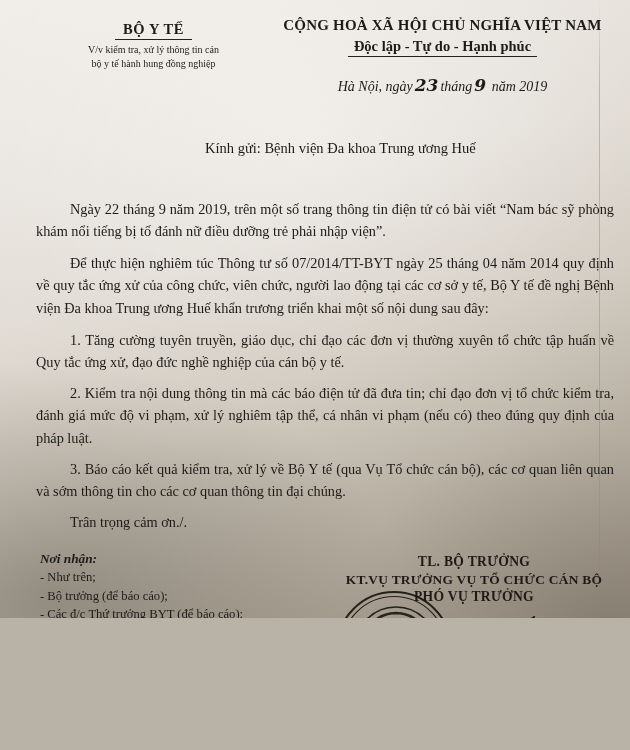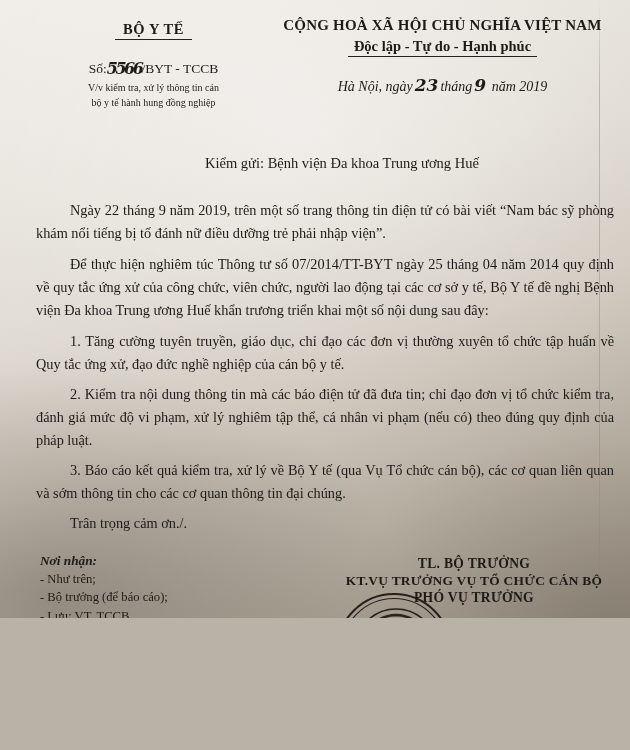--- a/index.html
+++ b/index.html
@@ -142,21 +142,21 @@
     margin: 44px 0 0 0;
     padding-left: 205px;
     font-size: 14.5px;
     line-height: 1.3;
   }
   .recipient .kg-label { }
   .recipient .kg-target { font-weight: normal; }
 
   
   .body-text {
-    margin-top: 26px;
+    margin-top: 40px;
     padding: 0 16px 0 36px;
   }
   .para {
     font-size: 14.3px;
     line-height: 1.58;
     text-align: justify;
     text-indent: 34px;
     margin: 0 0 9px 0;
     text-justify: inter-word;
   }
@@ -235,61 +235,59 @@
 
   <div class="sheet-edge" style="right:30px;"></div>
 
   <div class="content">
 
     <div class="header">
 
       <div class="header-left">
         <div class="org-name">BỘ Y TẾ</div>
 
-        <div class="doc-number">
-          <span>Số:</span><span class="handwrite">5566</span><span>/BYT - TCCB</span>
-        </div>
 
         <div class="subject">
           <div>V/v kiểm tra, xử lý thông tin cán</div>
           <div>bộ y tế hành hung đồng nghiệp</div>
         </div>
       </div>
 
       <div class="header-right">
         <div class="country-name">CỘNG HOÀ XÃ HỘI CHỦ NGHĨA VIỆT NAM</div>
         <div class="motto">Độc lập - Tự do - Hạnh phúc</div>
 
         <div class="date-line">
           <span>Hà Nội, ngày</span><span class="hw-date">23</span><span>tháng</span><span class="hw-date">9</span>&nbsp;<span>năm 2019</span>
         </div>
       </div>
     </div>
 
     <div class="recipient">
-      <span class="kg-label">Kiểm gửi:</span>
+      <span class="kg-label">Kính gửi:</span>
       <span class="kg-target">Bệnh viện Đa khoa Trung ương Huế</span>
     </div>
 
     <div class="body-text">
       <p class="para">Ngày 22 tháng 9 năm 2019, trên một số trang thông tin điện tử có bài viết “Nam bác sỹ phòng khám nổi tiếng bị tố đánh nữ điều dưỡng trẻ phải nhập viện”.</p>
       <p class="para">Để thực hiện nghiêm túc Thông tư số 07/2014/TT-BYT ngày 25 tháng 04 năm 2014 quy định về quy tắc ứng xử của công chức, viên chức, người lao động tại các cơ sở y tế, Bộ Y tế đề nghị Bệnh viện Đa khoa Trung ương Huế khẩn trương triển khai một số nội dung sau đây:</p>
       <p class="para tight">1. Tăng cường tuyên truyền, giáo dục, chỉ đạo các đơn vị thường xuyên tổ chức tập huấn về Quy tắc ứng xử, đạo đức nghề nghiệp của cán bộ y tế.</p>
       <p class="para tight">2. Kiểm tra nội dung thông tin mà các báo điện tử đã đưa tin; chỉ đạo đơn vị tổ chức kiểm tra, đánh giá mức độ vi phạm, xử lý nghiêm tập thể, cá nhân vi phạm (nếu có) theo đúng quy định của pháp luật.</p>
       <p class="para tight">3. Báo cáo kết quả kiểm tra, xử lý về Bộ Y tế (qua Vụ Tổ chức cán bộ), các cơ quan liên quan và sớm thông tin cho các cơ quan thông tin đại chúng.</p>
       <p class="para">Trân trọng cảm ơn./.</p>
     </div>
 
     <div class="footer">
 
       <div class="recipients-block">
         <div class="recipients-title">Nơi nhận:</div>
         <ul class="recipients-list">
           <li>- Như trên;</li>
           <li>- Bộ trưởng (để báo cáo);</li>
+          <li>- Các đ/c Thứ trưởng BYT (để báo cáo);</li>
           <li>- Lưu: VT, TCCB.</li>
         </ul>
       </div>
 
       <div class="signature-block">
         <div class="sig-line">TL. BỘ TRƯỞNG</div>
         <div class="sig-line wide">KT.VỤ TRƯỞNG VỤ TỔ CHỨC CÁN BỘ</div>
         <div class="sig-line">PHÓ VỤ TRƯỞNG</div>
 
         <div class="sig-area">

